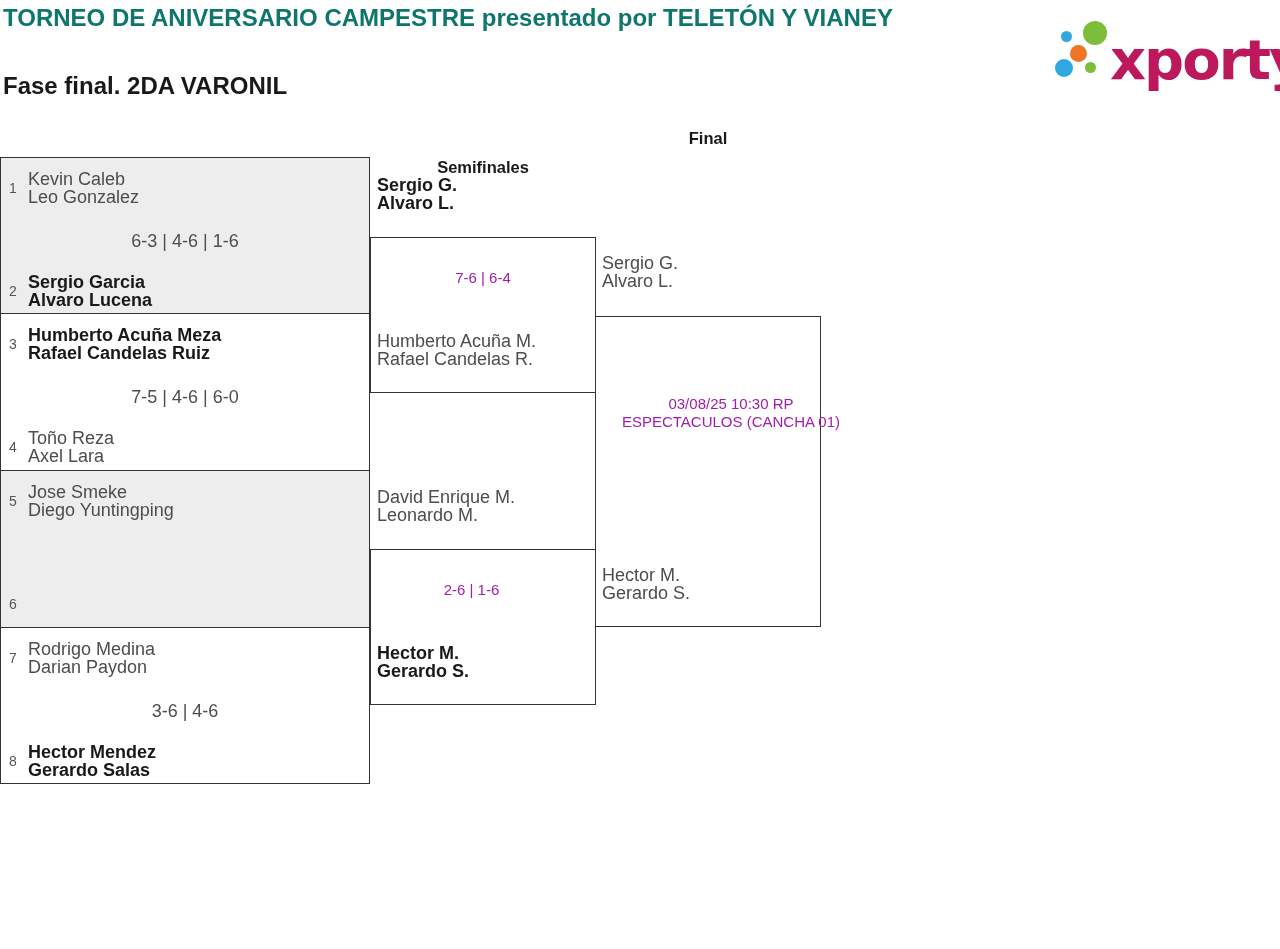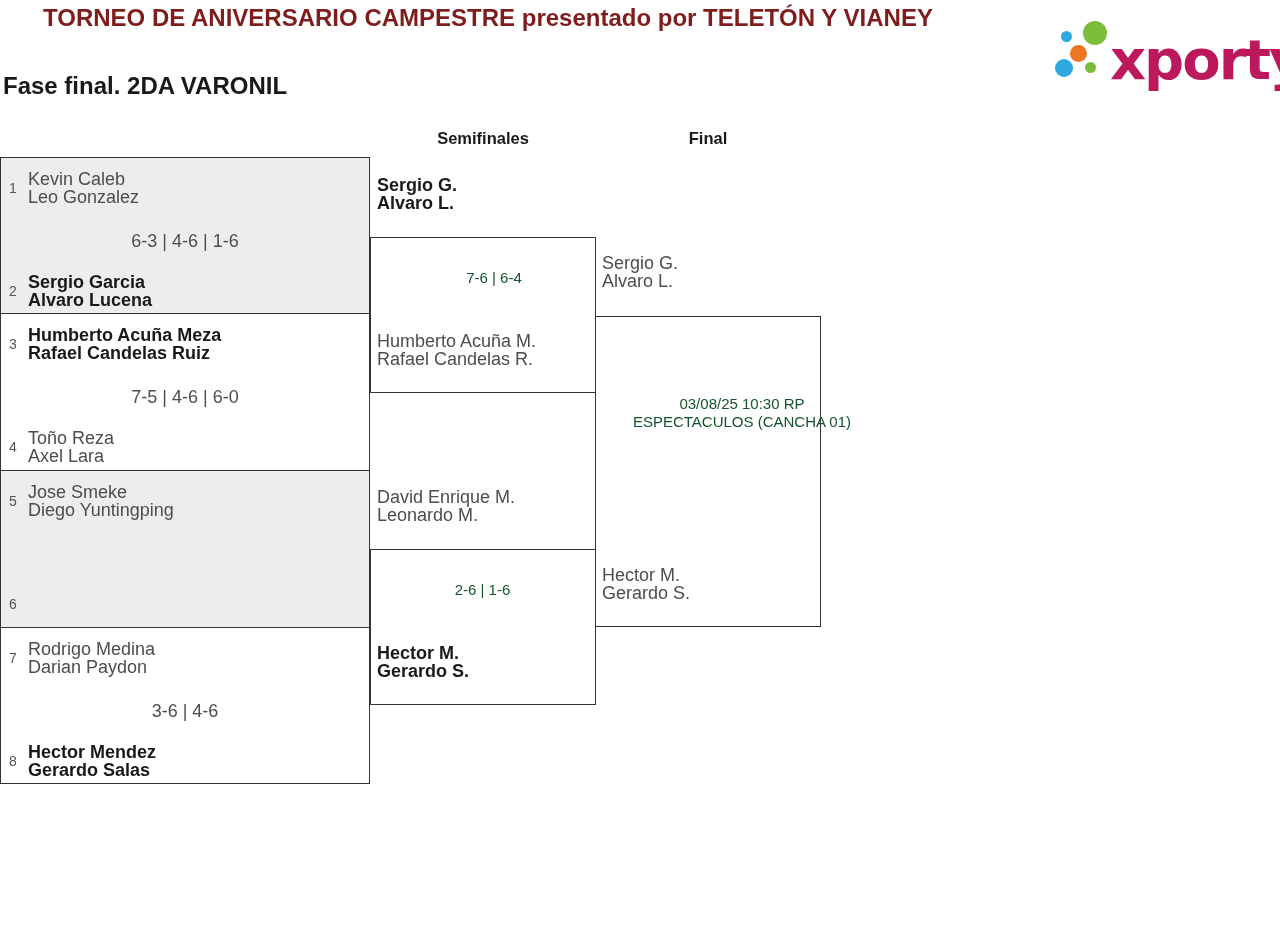--- a/index.html
+++ b/index.html
@@ -3,21 +3,21 @@
 <meta charset="utf-8">
 <style>
   html,body { margin:0; padding:0; background:#fff; }
   .page {
     position:relative; width:1280px; height:949px; background:#ffffff;
     font-family:"Liberation Sans", sans-serif; overflow:hidden;
   }
   
   .title {
     position:absolute; left:3px; top:1px; width:905px;
-    font-size:24px; line-height:33px; font-weight:600; color:#7f1d1d;margin-left:40px;
+    font-size:24px; line-height:33px; font-weight:600; color:#0f766e;
   }
   .subtitle {
     position:absolute; left:3px; top:69px; width:905px;
     font-size:24px; line-height:33px; font-weight:600; color:#191919;
   }
   
   .logo { position:absolute; left:1048px; top:12px; width:232px; height:82px; cursor:pointer; }
   .logo .dot { position:absolute; border-radius:50%; }
   .dot-blue-small  { left:13px; top:19px; width:11px; height:11px; background:#2FA8DF; }
   .dot-green-big   { left:35px; top:9px;  width:24px; height:24px; background:#7CBE3A; }
@@ -28,21 +28,21 @@
     position:absolute; left:62px; top:20px;
     font-family:"DejaVu Sans", sans-serif; font-weight:700;
     font-size:56px; line-height:1; letter-spacing:-2px; color:#be185d;
   }
   
   .colhead {
     position:absolute; top:129px; height:20px; text-align:center;
     font-size:16.5px; font-weight:600; color:#191919;
   }
   .colhead-qf { left:0; width:370px;margin-top:36px; }
-  .colhead-sf { left:370px; width:226px; }
+  .colhead-sf { left:370px; width:226px;margin-top:29px; }
   .colhead-f  { left:595px; width:226px; }
   
   .qf {
     position:absolute; left:0; width:370px; box-sizing:border-box;
     border:1px solid #333; background:#ffffff;
   }
   .qf.gray { background:#ededed; }
   .qf1 { top:157px; height:157px; }
   .qf2 { top:313px; height:158px; }
   .qf3 { top:470px; height:158px; }
@@ -65,21 +65,21 @@
   }
   .qf .t1 { position:absolute; left:27px; top:12px; }
   .qf .t2 { position:absolute; left:27px; top:115px; }
   .qf .s1 { top:12px; }
   .qf .s2 { top:115px; }
   .qf .score {
     position:absolute; left:0; top:73px; width:100%; text-align:center;
     font-size:18px; color:#4d4d4d;
   }
   .score-abs {
-    position:absolute; text-align:center; font-size:15px; line-height:18px; color:#14532d;padding-left:11px;
+    position:absolute; text-align:center; font-size:15px; line-height:18px; color:#a21caf;
   }
 </style>
 </head>
 <body>
 
 <div class="page">
 
   <div class="title">TORNEO DE ANIVERSARIO CAMPESTRE presentado por TELETÓN Y VIANEY</div>
   <div class="subtitle">Fase final. 2DA VARONIL</div>
 

